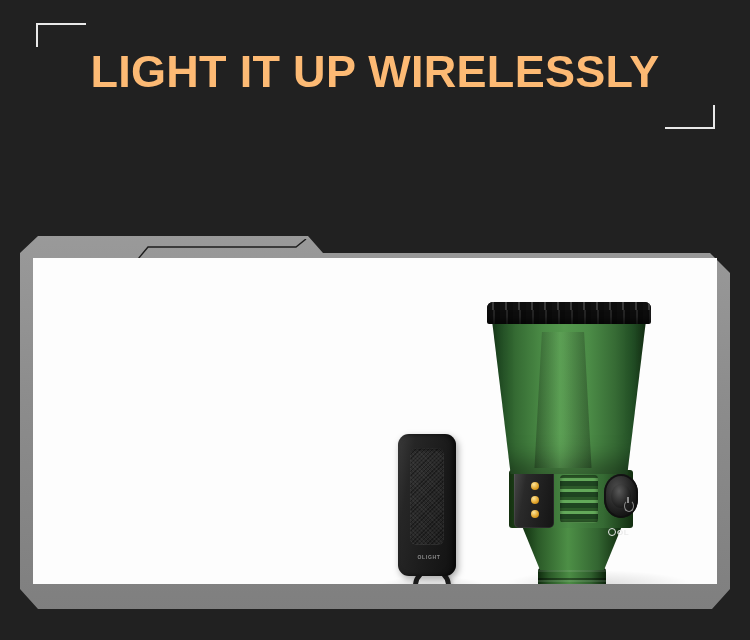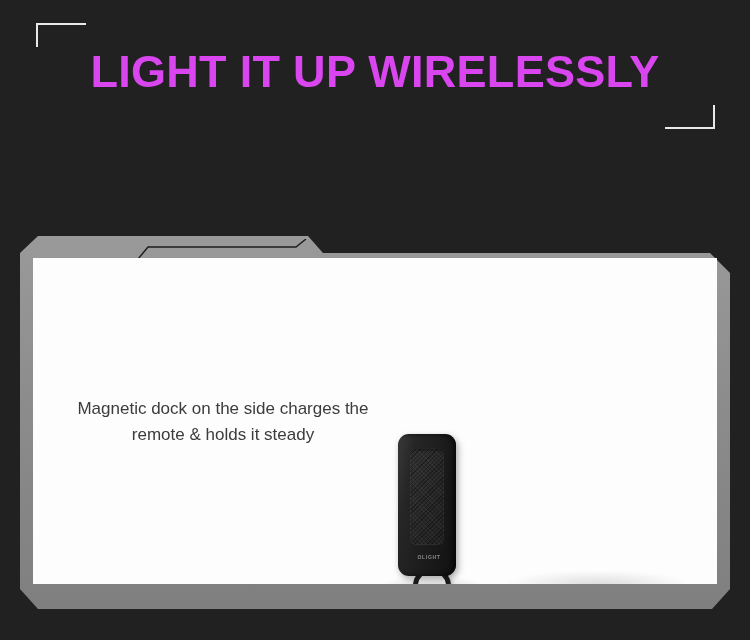--- a/index.html
+++ b/index.html
@@ -40,21 +40,21 @@
   #bracket-br .h { left: 0; bottom: 0; width: 50px; height: 2px; }
   #bracket-br .v { right: 0; top: 0; width: 2px; height: 24px; }
 
   
   #headline {
     position: absolute;
     left: 0;
     top: 46px;
     width: 750px;
     text-align: center;
-    color: #d946ef;
+    color: #fdba74;
     font-size: 45px;
     line-height: 52px;
     font-weight: bold;
     letter-spacing: 0.3px;
     white-space: nowrap;
   }
   #subheadline {
     position: absolute;
     left: 50%;
     transform: translateX(-50%);
@@ -374,29 +374,54 @@
   <div id="photo-card">
 
     <div id="card-frame"></div>
 
     <svg id="card-tab-line" viewBox="0 0 170 20">
       <polyline points="0,20 10,8 158,8 168,0" fill="none" stroke="#1c1c1c" stroke-width="1.4"></polyline>
     </svg>
 
     <div id="card-photo">
 
-      <div id="photo-caption">Magnetic dock on the side charges the remote &amp; holds it steady</div>
 
       <div class="shadow-soft" style="left:344px; top:318px; width:110px; height:22px;"></div>
       <div class="shadow-soft" style="left:470px; top:312px; width:190px; height:30px;"></div>
 
       <div id="remote">
         <div id="remote-loop"></div>
         <div id="remote-body">
           <div id="remote-panel"></div>
           <div id="remote-logo">OLIGHT</div>
         </div>
       </div>
 
+      <div id="flashlight">
+        <div id="fl-grip"></div>
+        <div id="fl-neck"></div>
+
+        <div id="fl-band"></div>
+        <div id="fl-fins"></div>
+
+        <div id="fl-dock">
+          <div class="fl-contact" id="fl-contact-1"></div>
+          <div class="fl-contact" id="fl-contact-2"></div>
+          <div class="fl-contact" id="fl-contact-3"></div>
+        </div>
+
+        <div id="fl-button">
+          <div id="fl-button-inner">
+            <div id="fl-power-icon"></div>
+          </div>
+        </div>
+
+        <div id="fl-head"></div>
+        <div id="fl-head-facet"></div>
+        <div id="fl-bezel"></div>
+        <div id="fl-bezel-top"></div>
+
+        <div id="fl-logo"><span id="fl-logo-dot"></span><span>OL</span></div>
+      </div>
 
     </div>
   </div>
 </div>
 
 </body></html>

